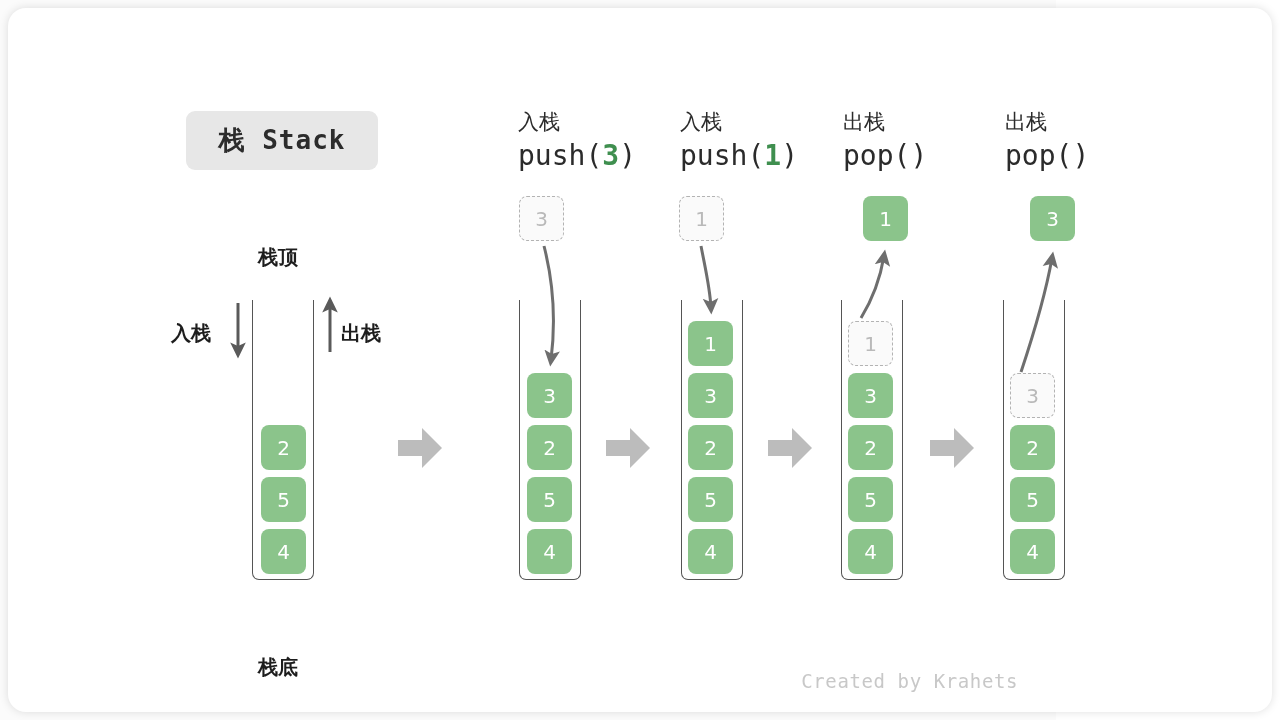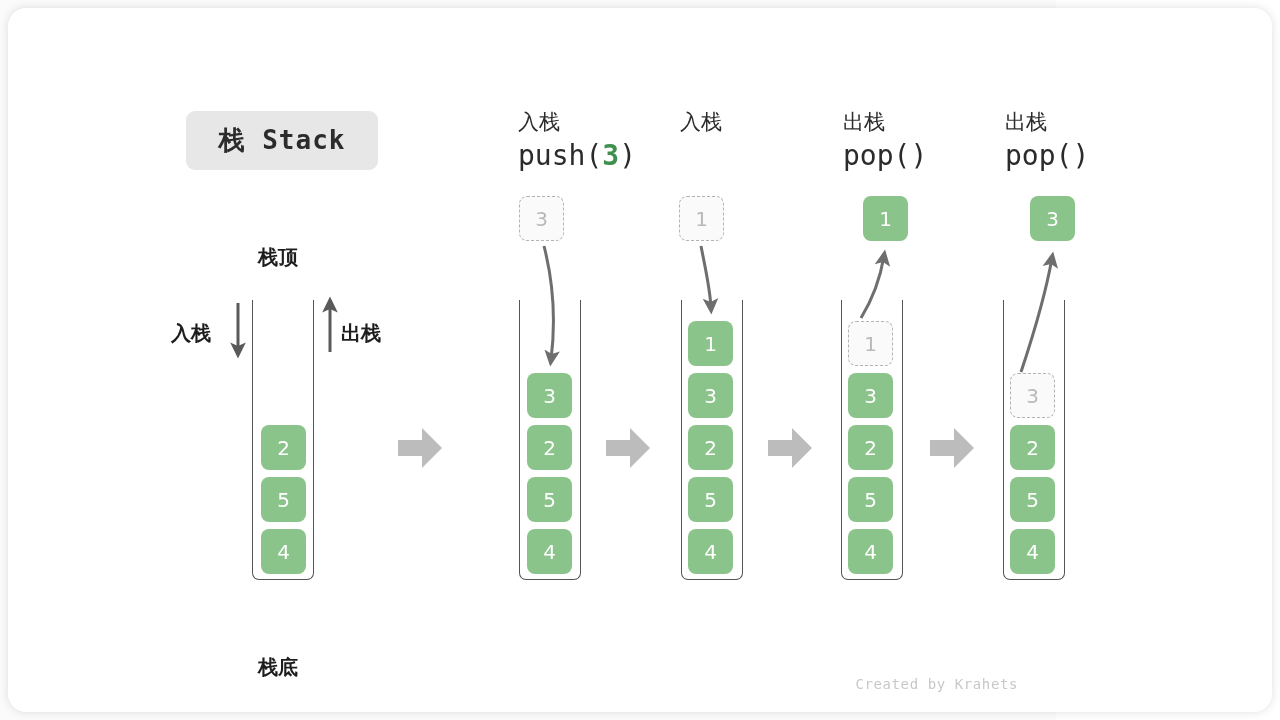--- a/index.html
+++ b/index.html
@@ -138,21 +138,21 @@
     height: 720px;
     pointer-events: none;
   }
 
   
   #watermark {
     position: absolute;
     right: 38px;
     bottom: 28px;
     font-family: "DejaVu Sans Mono", "Liberation Mono", monospace;
-    font-size: 14px;
+    font-size: 19px;
     color: #c8c8c8;
     letter-spacing: 0.6px;
     white-space: nowrap;
   }
 </style>
 </head>
 <body>
 
 <div id="canvas">
   <div id="card"></div>
@@ -184,20 +184,21 @@
 
   <div class="stack-box" style="left:519px; top:300px; height:280px;"></div>
 
   <div class="cell filled" style="left:527px; top:373px;">3</div>
   <div class="cell filled" style="left:527px; top:425px;">2</div>
   <div class="cell filled" style="left:527px; top:477px;">5</div>
   <div class="cell filled" style="left:527px; top:529px;">4</div>
 
   <div class="col-head" style="left:680px; top:105px;">
     <div class="cn">入栈</div>
+    <div class="code"><span>push(</span><span class="arg">1</span><span>)</span></div>
   </div>
 
   <div class="cell ghost" style="left:679px; top:196px;">1</div>
 
   <div class="stack-box" style="left:681px; top:300px; height:280px;"></div>
 
   <div class="cell filled" style="left:688px; top:321px;">1</div>
   <div class="cell filled" style="left:688px; top:373px;">3</div>
   <div class="cell filled" style="left:688px; top:425px;">2</div>
   <div class="cell filled" style="left:688px; top:477px;">5</div>

